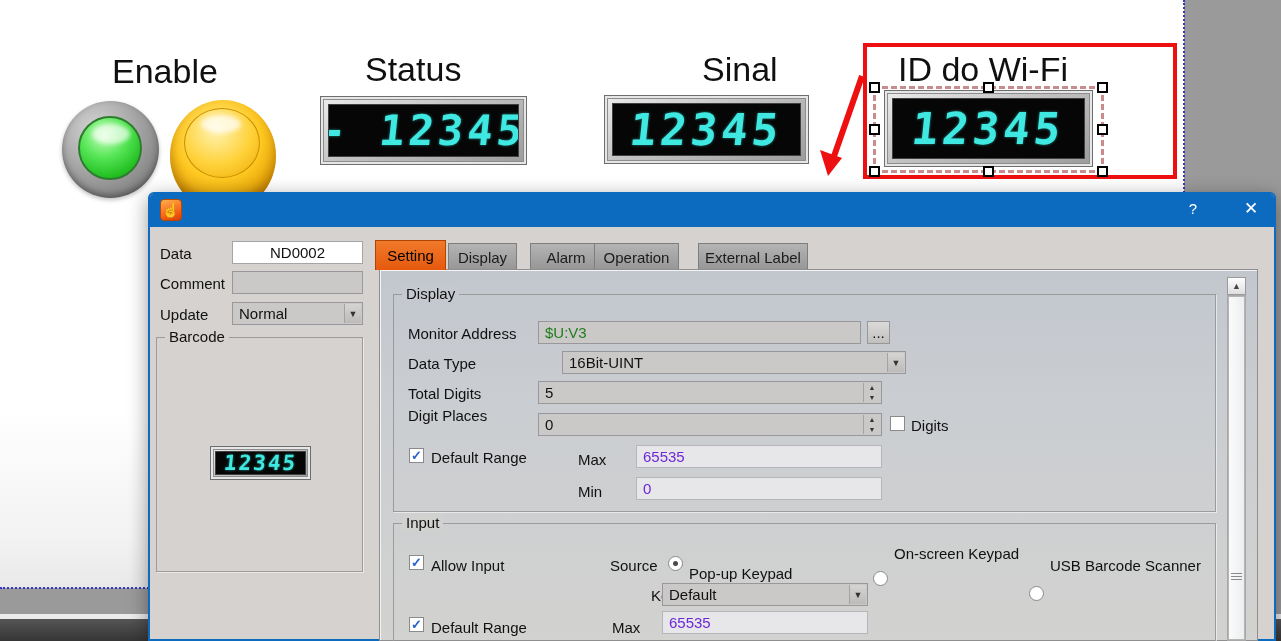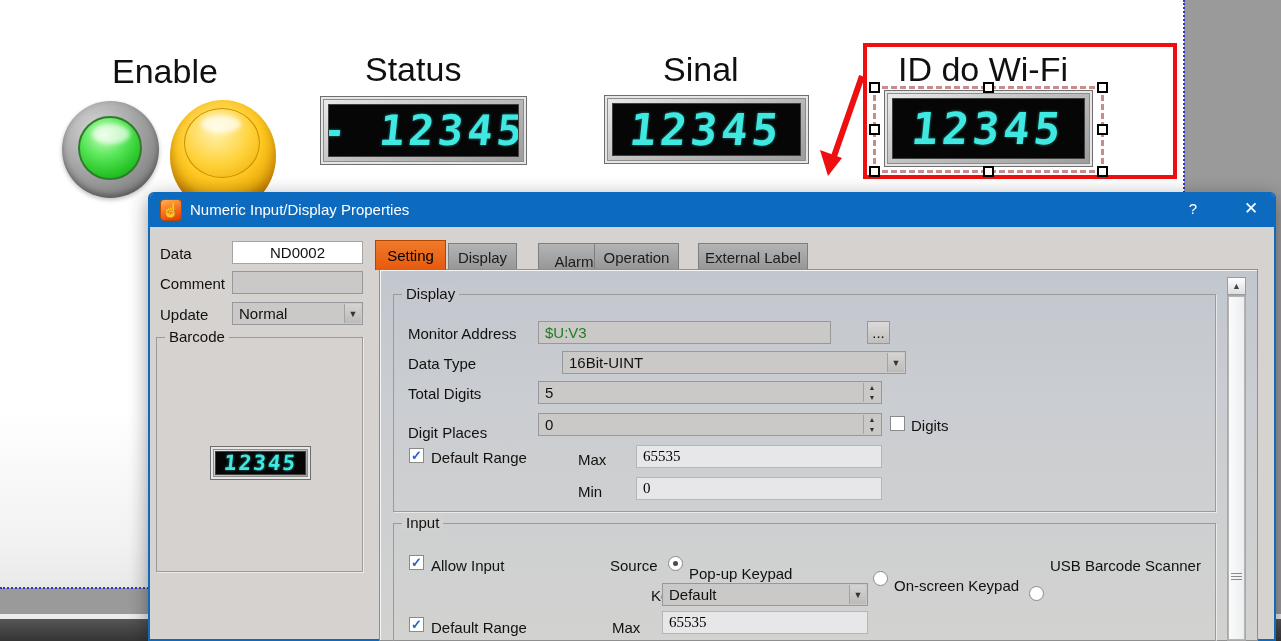--- a/index.html
+++ b/index.html
@@ -67,21 +67,21 @@
     background:linear-gradient(160deg,#ffb14d,#f35a15 70%,#d83a00); border:1px solid #b84a00;
     color:#fff; font-size:14px; text-align:center; line-height:20px; }
   #title-text { left:40px; top:7px; }
   #help-btn { left:1031px; top:6px; width:24px; height:22px; text-align:center; font-size:15px; }
   #close-btn { left:1086px; top:4px; width:30px; height:24px; text-align:center; font-size:17px; }
 
   .dlg-label { white-space:nowrap; color:#111; }
   .fld { background:#cbc9c7; border:1px solid #98979b; display:flex; align-items:center;
     padding:0 6px; font-size:15px; color:#111; overflow:hidden; }
   .fld.white { background:#fff; border-color:#a5a5a5; justify-content:center; }
-  .fld.disabled { background:#e7e6e8; border-color:#b6b5b9; color:#000000;font-family:Liberation Serif, serif; }
+  .fld.disabled { background:#e7e6e8; border-color:#b6b5b9; color:#6d28d9; }
   .combo-arrow { position:absolute; right:1px; top:1px; bottom:1px; width:17px;
     border-left:1px solid #a3a2a6; background:linear-gradient(#d6d4d2,#bdbbb9);
     display:flex; align-items:center; justify-content:center; font-size:9px; color:#333; }
   .spin-arrows { position:absolute; right:1px; top:1px; bottom:1px; width:17px;
     border-left:1px solid #a3a2a6; display:flex; flex-direction:column; }
   .spin-arrows span { flex:1; font-size:7px; line-height:9px; color:#333; text-align:center; }
 
   .groupbox { border:1px solid #9b9b9b; box-shadow:1px 1px 0 rgba(255,255,255,.55); }
   .gb-label { position:absolute; padding:0 4px; font-size:15px; }
 
@@ -128,21 +128,21 @@
   </div>
 </div>
 
 <span class="abs widget-label" style="left:365px;top:50px;">Status</span>
 <div id="status-display" class="abs bezel">
   <div class="segscreen">
       <span class="seg7" style="font-size:42px;">- 12345</span>
     </div>
 </div>
 
-<span class="abs widget-label" style="left:663px;top:50px;">Sinal</span>
+<span class="abs widget-label" style="left:702px;top:50px;">Sinal</span>
 <div id="sinal-display" class="abs bezel">
   <div class="segscreen">
       <span class="seg7" style="font-size:44px;">12345</span>
     </div>
 </div>
 
 <div id="annotation-rect" class="abs"></div>
 <svg id="annotation-arrow" class="abs" viewBox="0 0 80 130">
   <line x1="62" y1="14" x2="32" y2="100" stroke="#ee1010" stroke-width="6"></line>
   <polygon points="28,114 20,88 42,96" fill="#ee1010"></polygon>
@@ -160,21 +160,20 @@
   <div class="abs handle" style="left:-7px;top:35px;"></div>
   <div class="abs handle" style="left:221px;top:35px;"></div>
   <div class="abs handle" style="left:-7px;top:77px;"></div>
   <div class="abs handle" style="left:107px;top:77px;"></div>
   <div class="abs handle" style="left:221px;top:77px;"></div>
 </div>
 
 <div id="dialog" class="abs">
   <div id="titlebar" class="abs">
     <div id="title-icon" class="abs">☝</div>
-    <span id="title-text" class="abs">Numeric Input/Display Properties</span>
     <div id="help-btn" class="abs">?</div>
     <div id="close-btn" class="abs">✕</div>
   </div>
 
   <span class="abs dlg-label" style="left:10px;top:51px;">Data</span>
   <div class="abs fld white" style="left:82px;top:47px;width:131px;height:23px;">ND0002</div>
   <span class="abs dlg-label" style="left:10px;top:81px;">Comment</span>
   <div class="abs fld" style="left:82px;top:77px;width:131px;height:23px;"></div>
   <span class="abs dlg-label" style="left:10px;top:112px;">Update</span>
   <div class="abs fld" style="left:82px;top:108px;width:131px;height:23px;">
@@ -190,55 +189,55 @@
         </div>
     </div>
   </div>
 
   <div class="abs tab active" style="left:225px;top:46px;width:71px;height:30px;">
       <span>Setting</span>
     </div>
   <div class="abs tab" style="left:298px;top:49px;width:69px;">
       <span>Display</span>
     </div>
-  <div class="abs tab" style="left:388px;top:49px;width:72px;align-items:flex-end;">
+  <div class="abs tab" style="left:380px;top:49px;width:72px;">
       <span>Alarm</span>
     </div>
   <div class="abs tab" style="left:444px;top:49px;width:85px;">
       <span>Operation</span>
     </div>
   <div class="abs tab" style="left:548px;top:49px;width:110px;">
       <span>External Label</span>
     </div>
 
   <div id="tabpanel" class="abs"></div>
 
   <div class="abs groupbox" style="left:243px;top:100px;width:823px;height:218px;">
     <span class="gb-label" style="left:8px;top:-10px;background:#c5c9cf;">Display</span>
   </div>
   <span class="abs dlg-label" style="left:258px;top:131px;">Monitor Address</span>
-  <div class="abs fld" style="left:388px;top:127px;width:293px;height:23px;color:#1f7d1f;">$U:V3</div>
+  <div class="abs fld" style="left:388px;top:127px;width:323px;height:23px;color:#1f7d1f;">$U:V3</div>
   <div class="abs fld" style="left:717px;top:127px;width:23px;height:23px;justify-content:center;background:linear-gradient(#dcdad8,#c2c0be);">...</div>
 
   <span class="abs dlg-label" style="left:258px;top:161px;">Data Type</span>
   <div class="abs fld" style="left:388px;top:157px;width:344px;height:23px;margin-left:24px;">
     <span>16Bit-UINT</span>
     <span class="combo-arrow">▼</span>
   </div>
 
   <span class="abs dlg-label" style="left:258px;top:191px;">Total Digits</span>
   <div class="abs fld" style="left:388px;top:187px;width:344px;height:23px;">
     <span>5</span>
     <span class="spin-arrows">
         <span>▲</span>
         <span>▼</span>
       </span>
   </div>
 
-  <span class="abs dlg-label" style="left:258px;top:230px;">Digit Places</span>
+  <span class="abs dlg-label" style="left:258px;top:213px;">Digit Places</span>
   <div class="abs fld" style="left:388px;top:219px;width:344px;height:23px;">
     <span>0</span>
     <span class="spin-arrows">
         <span>▲</span>
         <span>▼</span>
       </span>
   </div>
   <div class="abs checkbox" style="left:740px;top:222px;"></div>
   <span class="abs dlg-label" style="left:761px;top:223px;">Digits</span>
 
@@ -254,21 +253,21 @@
   </div>
   <div class="abs checkbox" style="left:259px;top:361px;">✓</div>
   <span class="abs dlg-label" style="left:281px;top:363px;">Allow Input</span>
 
   <span class="abs dlg-label" style="left:460px;top:363px;">Source</span>
   <div class="abs radio" style="left:518px;top:362px;">
       <span class="dot"></span>
     </div>
   <span class="abs dlg-label" style="left:539px;top:363px;margin-top:8px;">Pop-up Keypad</span>
   <div class="abs radio" style="left:723px;top:362px;"></div>
-  <span class="abs dlg-label" style="left:744px;top:383px;text-align:right;">On-screen Keypad</span>
+  <span class="abs dlg-label" style="left:744px;top:351px;text-align:right;">On-screen Keypad</span>
   <div class="abs radio" style="left:879px;top:362px;"></div>
   <span class="abs dlg-label" style="left:900px;top:363px;">USB Barcode Scanner</span>
 
   <span class="abs dlg-label" style="left:460px;top:393px;margin-left:41px;">Keypad</span>
   <div class="abs fld" style="left:512px;top:389px;width:206px;height:23px;">
     <span>Default</span>
     <span class="combo-arrow">▼</span>
   </div>
 
   <div class="abs checkbox" style="left:259px;top:423px;">✓</div>

